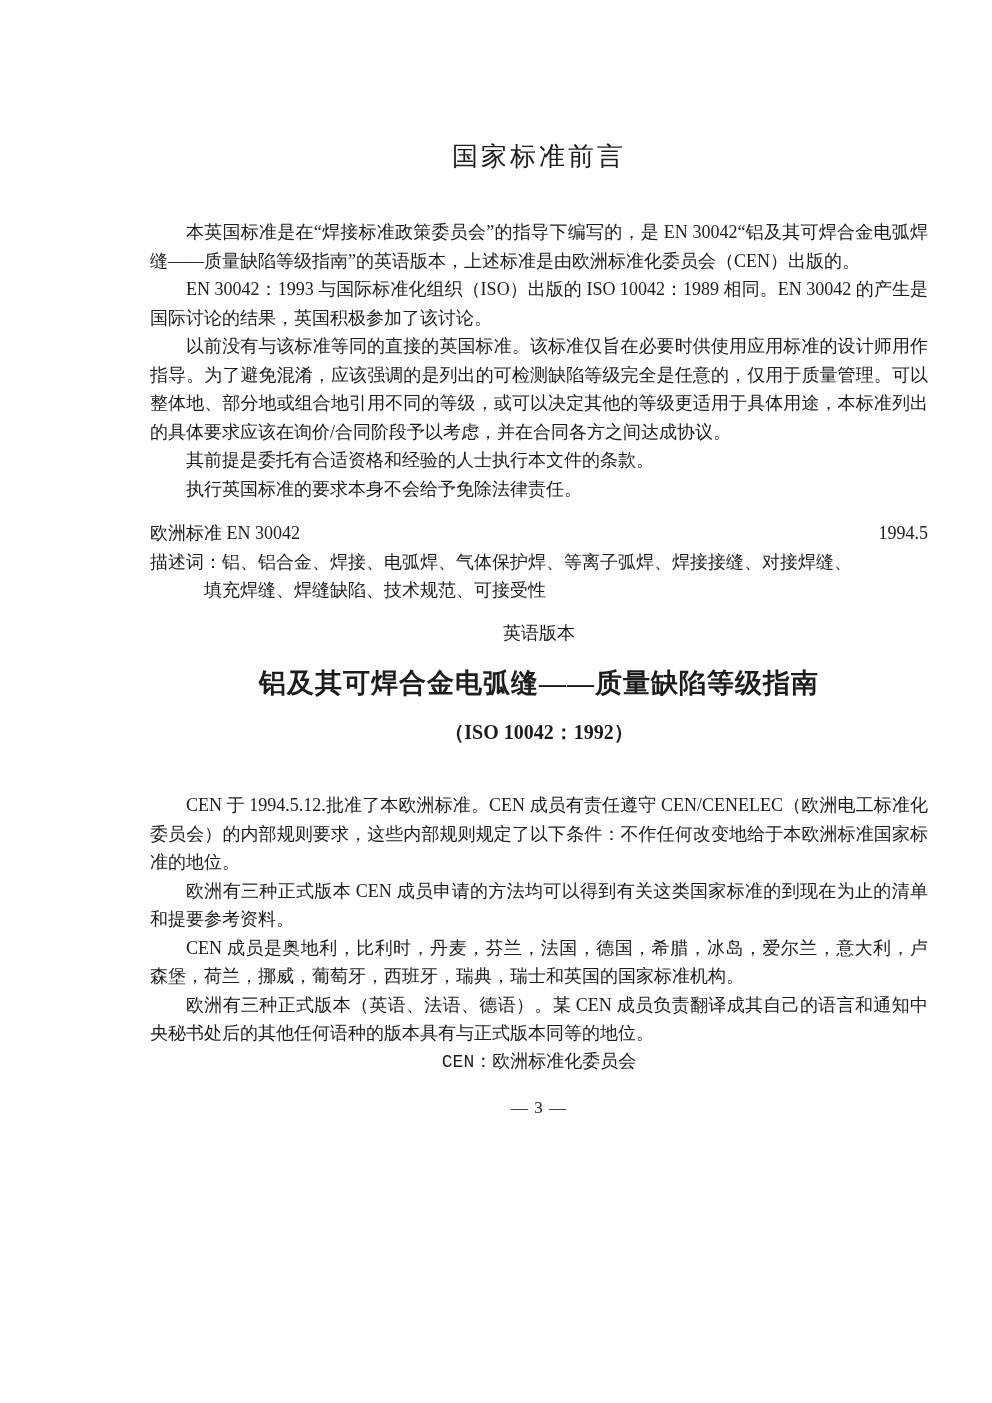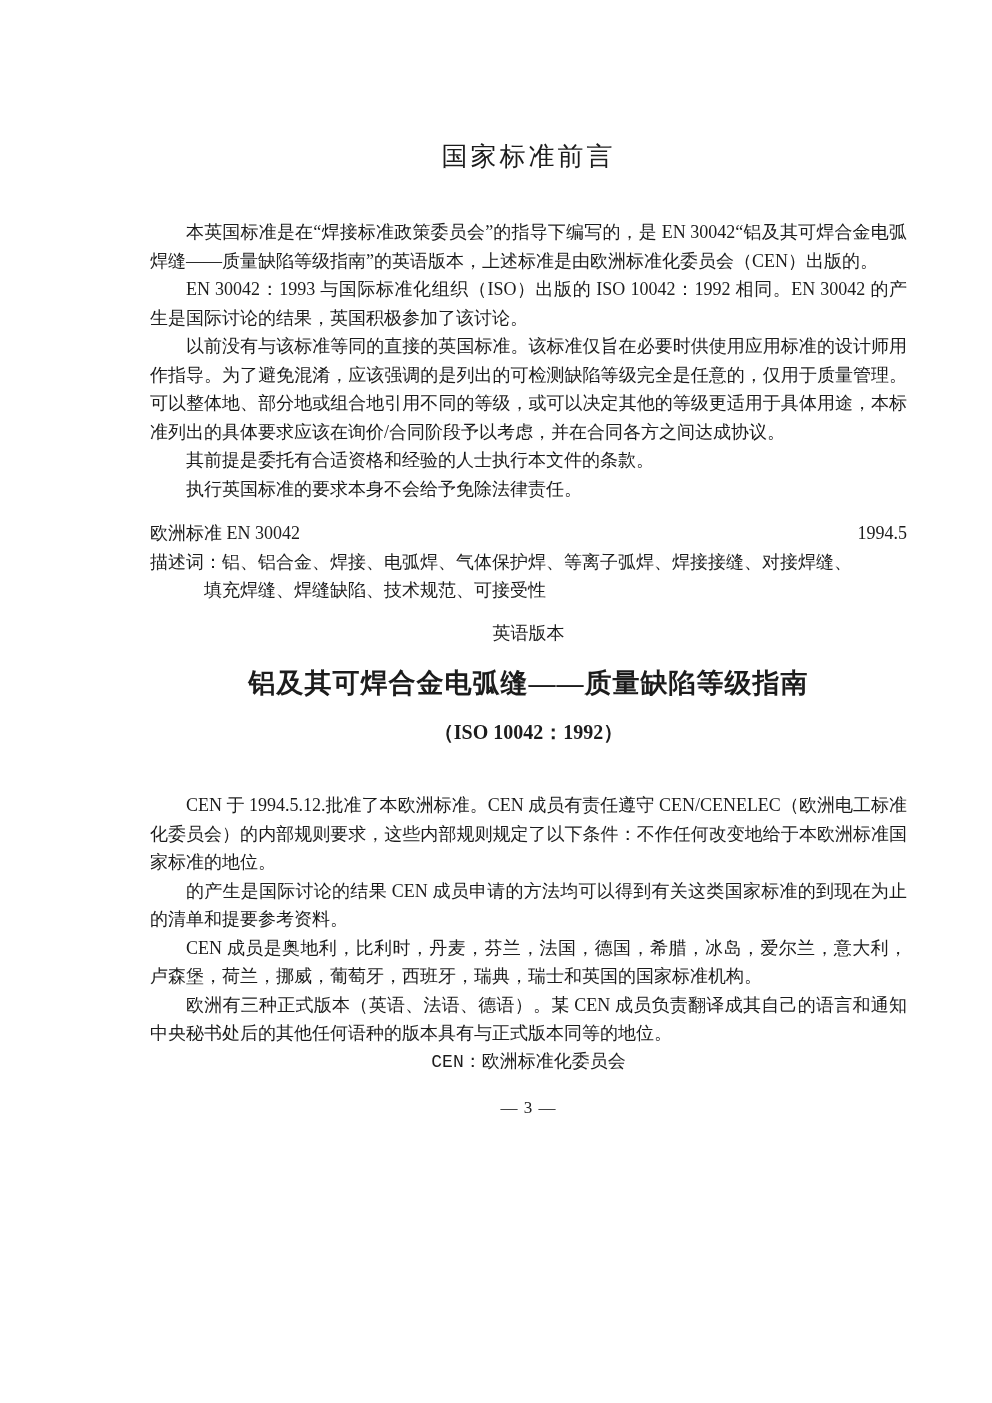--- a/index.html
+++ b/index.html
@@ -8,21 +8,21 @@
     background: #ffffff;
     font-family: "Liberation Serif", "DejaVu Serif", serif;
     color: #1c1c1c;
   }
   .page {
     position: relative;
     width: 992px;
     height: 1403px;
     background: #ffffff;
     box-sizing: border-box;
-    padding: 140px 85px 0 150px;
+    padding: 140px 64px 0 150px;
     overflow: hidden;
   }
   .doc-title {
     text-align: center;
     font-size: 26px;
     font-weight: normal;
     letter-spacing: 3px;
     line-height: 34px;
     margin: 0 0 44px 0;
   }
@@ -82,21 +82,21 @@
 </style>
 </head>
 <body>
 
 <div class="page">
 
   <h1 class="doc-title">国家标准前言</h1>
 
   <section>
     <p class="para">本英国标准是在“焊接标准政策委员会”的指导下编写的，是 EN 30042“铝及其可焊合金电弧焊缝——质量缺陷等级指南”的英语版本，上述标准是由欧洲标准化委员会（CEN）出版的。</p>
-    <p class="para">EN 30042：1993 与国际标准化组织（ISO）出版的 ISO 10042：1992 相同。EN 30042 的产生是国际讨论的结果，英国积极参加了该讨论。</p>
+    <p class="para">EN 30042：1993 与国际标准化组织（ISO）出版的 ISO 10042：1989 相同。EN 30042 的产生是国际讨论的结果，英国积极参加了该讨论。</p>
     <p class="para">以前没有与该标准等同的直接的英国标准。该标准仅旨在必要时供使用应用标准的设计师用作指导。为了避免混淆，应该强调的是列出的可检测缺陷等级完全是任意的，仅用于质量管理。可以整体地、部分地或组合地引用不同的等级，或可以决定其他的等级更适用于具体用途，本标准列出的具体要求应该在询价/合同阶段予以考虑，并在合同各方之间达成协议。</p>
     <p class="para">其前提是委托有合适资格和经验的人士执行本文件的条款。</p>
     <p class="para">执行英国标准的要求本身不会给予免除法律责任。</p>
   </section>
 
   <section class="std-block">
     <div class="std-row">
       <span>欧洲标准  EN 30042</span>
       <span>1994.5</span>
     </div>
@@ -105,21 +105,21 @@
   </section>
 
   <section class="center-block">
     <div class="english-label">英语版本</div>
     <h2 class="main-title">铝及其可焊合金电弧缝——质量缺陷等级指南</h2>
     <div class="iso-ref">（ISO 10042：1992）</div>
   </section>
 
   <section class="cen-block">
     <p class="para">CEN 于 1994.5.12.批准了本欧洲标准。CEN 成员有责任遵守 CEN/CENELEC（欧洲电工标准化委员会）的内部规则要求，这些内部规则规定了以下条件：不作任何改变地给于本欧洲标准国家标准的地位。</p>
-    <p class="para">的产生是国际讨论的结果 CEN 成员申请的方法均可以得到有关这类国家标准的到现在为止的清单和提要参考资料。</p>
+    <p class="para">欧洲有三种正式版本 CEN 成员申请的方法均可以得到有关这类国家标准的到现在为止的清单和提要参考资料。</p>
     <p class="para">CEN 成员是奥地利，比利时，丹麦，芬兰，法国，德国，希腊，冰岛，爱尔兰，意大利，卢森堡，荷兰，挪威，葡萄牙，西班牙，瑞典，瑞士和英国的国家标准机构。</p>
     <p class="para">欧洲有三种正式版本（英语、法语、德语）。某 CEN 成员负责翻译成其自己的语言和通知中央秘书处后的其他任何语种的版本具有与正式版本同等的地位。</p>
     <div class="cen-center">CEN：欧洲标准化委员会</div>
   </section>
 
   <div class="page-num">—  3  —</div>
 
 </div>
 
 </body></html>

